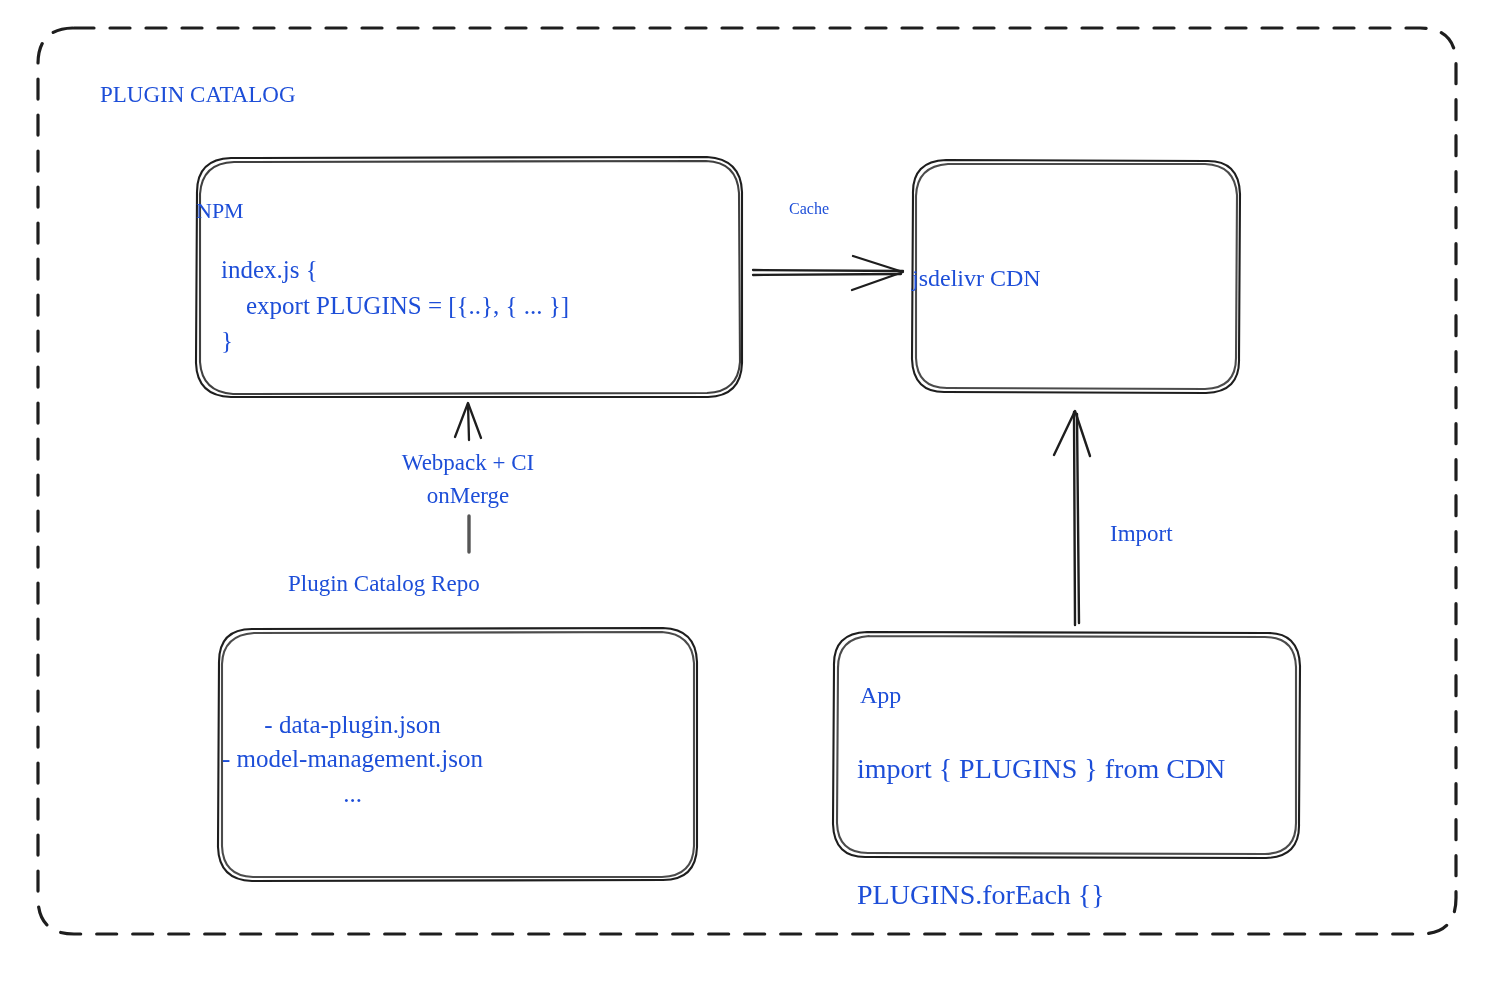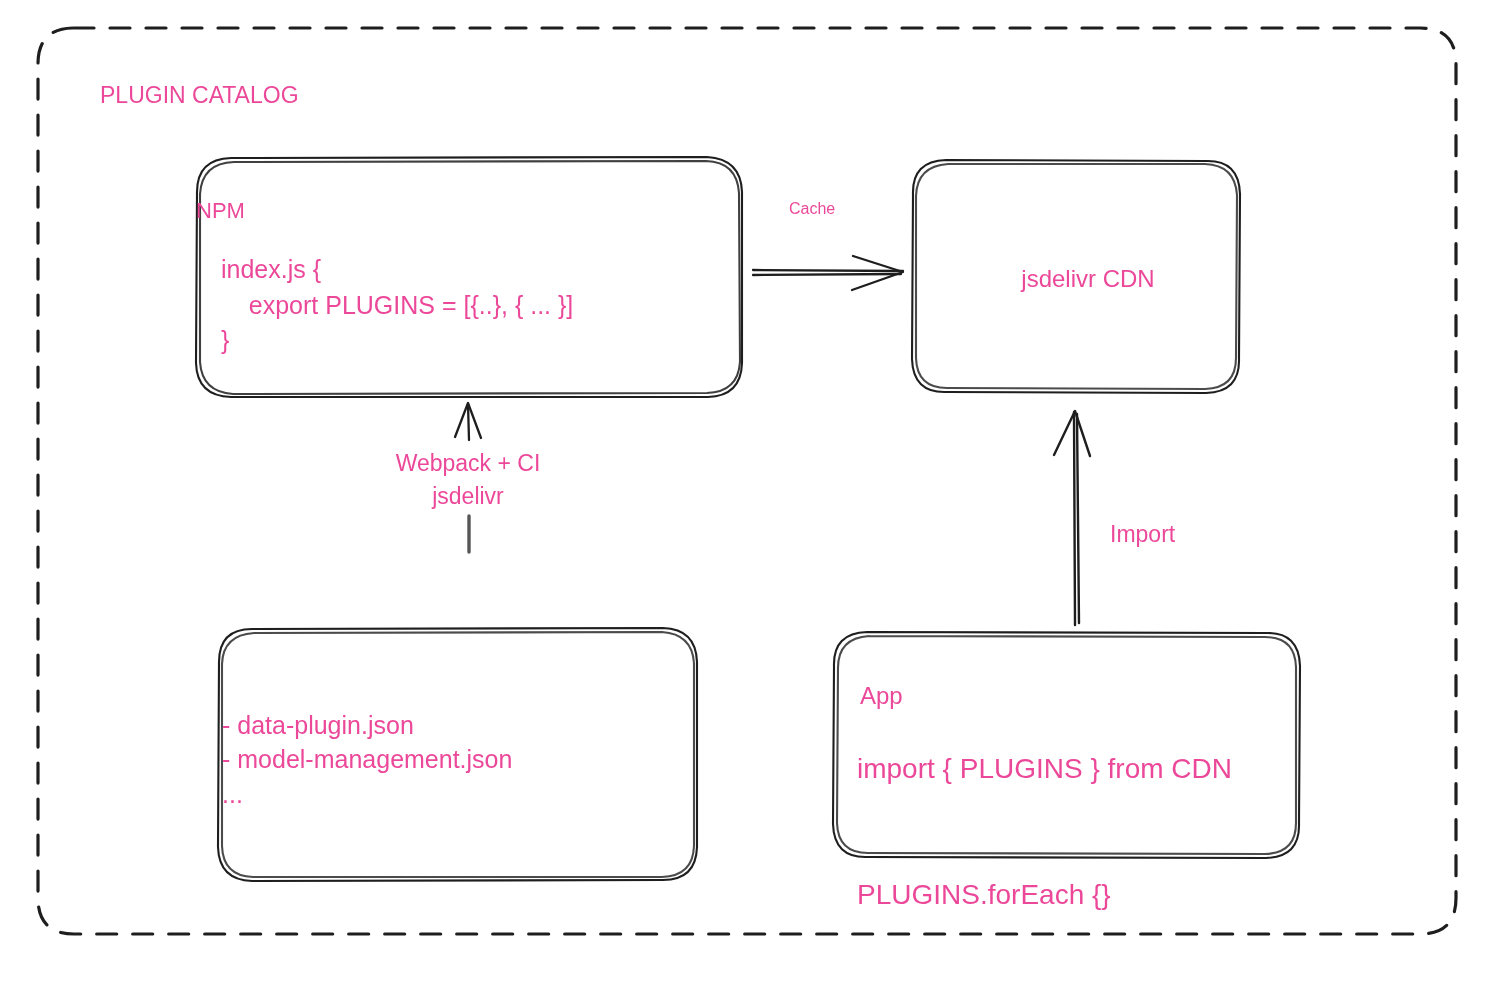--- a/index.html
+++ b/index.html
@@ -21,22 +21,22 @@
   svg.layer {
     position: absolute;
     left: 0;
     top: 0;
     width: 1506px;
     height: 1002px;
     pointer-events: none;
   }
   .lbl {
     position: absolute;
-    font-family: Liberation Sans, sans-serif;
-    color: #ec4899;
+    font-family: Liberation Serif, serif;
+    color: #1d4ed8;
     white-space: pre;
     line-height: 1.32;
     letter-spacing: 0px;
   }
   
   #group-title {
     left: 100px;
     top: 80px;
     font-size: 23px;
   }
@@ -52,21 +52,20 @@
     left: 221px;
     top: 252px;
     font-size: 25px;
     line-height: 1.42;
   }
   
   #cdn-title {
     left: 912px;
     top: 263px;
     width: 352px;
-    text-align: center;
     font-size: 24px;
   }
   
   #cache-label {
     left: 789px;
     top: 198px;
     font-size: 16px;
   }
   
   #webpack-label {
@@ -82,20 +81,21 @@
     left: 288px;
     top: 569px;
     font-size: 23px;
   }
   
   #repo-list {
     left: 222px;
     top: 708px;
     font-size: 25px;
     line-height: 1.37;
+    text-align: center;
   }
   
   #import-label {
     left: 1110px;
     top: 519px;
     font-size: 23px;
   }
   
   #app-title {
     left: 860px;
@@ -240,22 +240,23 @@
 
   <div class="lbl" id="npm-code">index.js {
     export PLUGINS = [{..}, { ... }]
 }</div>
 
   <div class="lbl" id="cache-label">Cache</div>
 
   <div class="lbl" id="cdn-title">jsdelivr CDN</div>
 
   <div class="lbl" id="webpack-label">Webpack + CI
-jsdelivr</div>
-
+onMerge</div>
+
+  <div class="lbl" id="repo-label">Plugin Catalog Repo</div>
 
   <div class="lbl" id="repo-list">- data-plugin.json
 - model-management.json
 ...</div>
 
   <div class="lbl" id="import-label">Import</div>
 
   <div class="lbl" id="app-title">App</div>
 
   <div class="lbl" id="app-code">import { PLUGINS } from CDN

